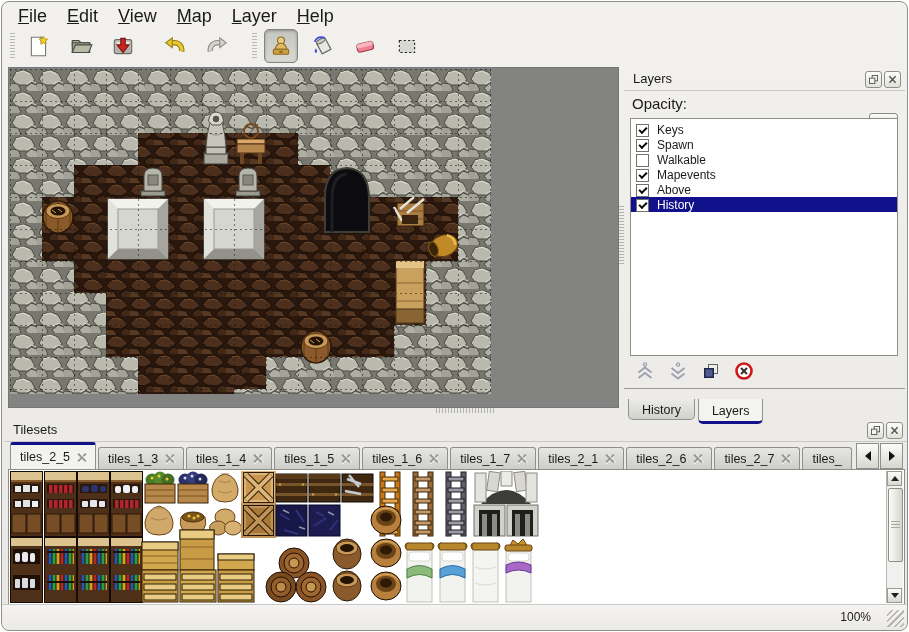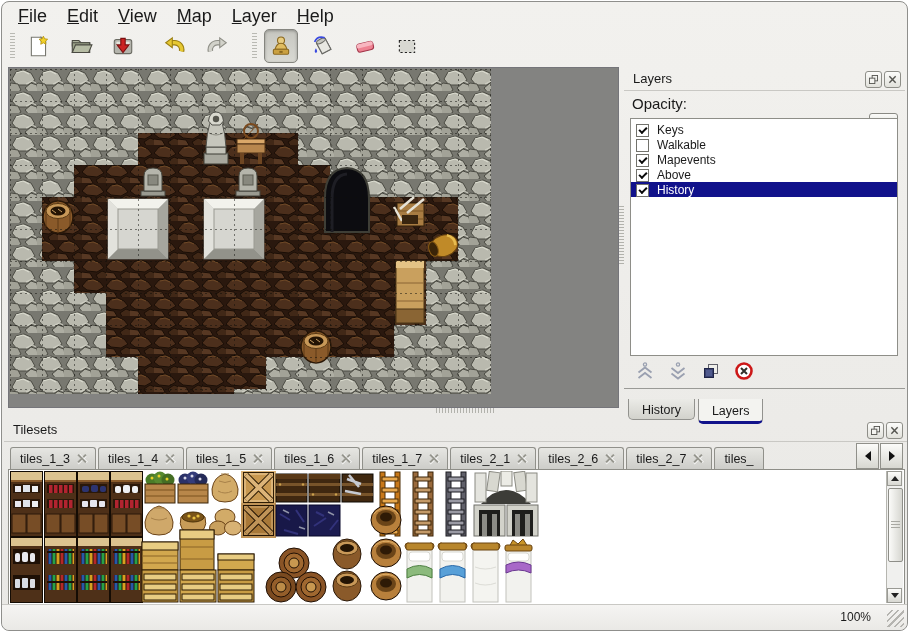--- a/index.html
+++ b/index.html
@@ -330,20 +330,24 @@
         <div class="handle"></div>
       </div>
     </div>
 
     <div class="layerlist">
       <div class="lrow">
         <span class="cb checked"></span>
         <span>Keys</span>
       </div>
       <div class="lrow">
+        <span class="cb checked"></span>
+        <span>Spawn</span>
+      </div>
+      <div class="lrow">
         <span class="cb"></span>
         <span>Walkable</span>
       </div>
       <div class="lrow">
         <span class="cb checked"></span>
         <span>Mapevents</span>
       </div>
       <div class="lrow">
         <span class="cb checked"></span>
         <span>Above</span>
@@ -402,20 +406,24 @@
         </svg>
       </div>
       <div class="dbtn close">
         <svg width="9" height="9" viewBox="0 0 10 10">
           <path d="M1.5,1.5 L8.5,8.5 M8.5,1.5 L1.5,8.5" stroke="#555550" stroke-width="1.6"></path>
         </svg>
       </div>
     </div>
 
     <div class="tabbar">
+      <div class="ttab active">
+        <span>tiles_2_5</span>
+        <span class="xicon"></span>
+      </div>
       <div class="ttab">
         <span>tiles_1_3</span>
         <span class="xicon"></span>
       </div>
       <div class="ttab">
         <span>tiles_1_4</span>
         <span class="xicon"></span>
       </div>
       <div class="ttab">
         <span>tiles_1_5</span>

